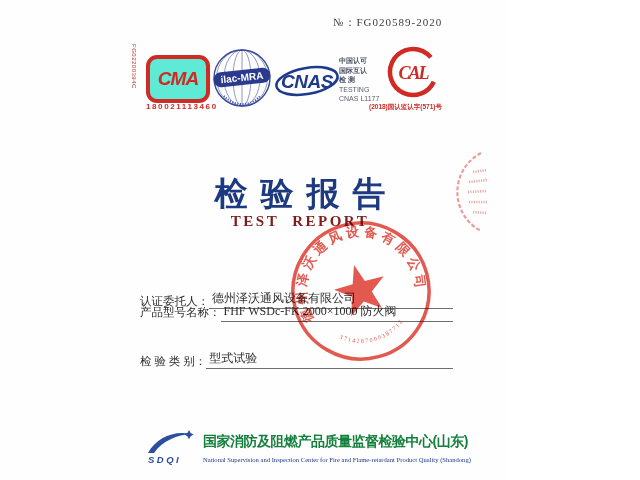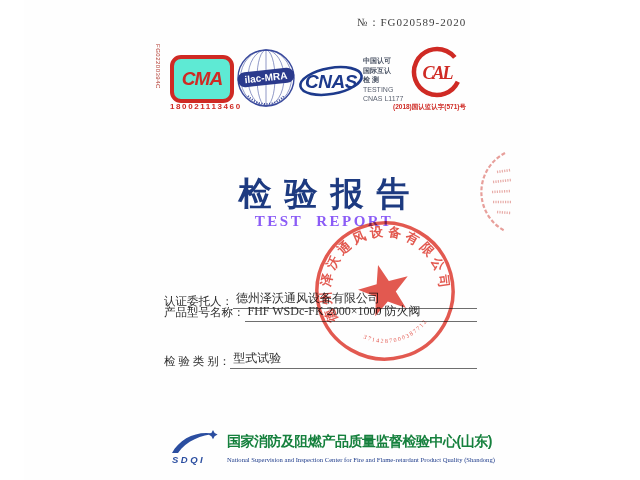--- a/index.html
+++ b/index.html
@@ -1,17 +1,17 @@
 <!DOCTYPE html>
 <html><head>
 <meta charset="utf-8">
 <style>
   html,body{margin:0;padding:0;background:#ffffff;}
   #page{position:relative;width:506px;height:480px;background:#fefefe;overflow:hidden;
-        font-family:"Liberation Serif", serif;margin-left:24px;}
+        font-family:"Liberation Serif", serif;}
 
   
   .report-no{position:absolute;left:333px;top:15px;font-size:11px;color:#3c3c3c;letter-spacing:1px;}
 
   
   .cma-side-code{position:absolute;left:131px;top:44px;height:64px;writing-mode:vertical-rl;
                  font-size:6px;color:#b23a30;font-family:"Liberation Sans",sans-serif;letter-spacing:.5px;}
   .cma-logo{position:absolute;left:146px;top:55px;width:56px;height:40px;border:4px solid #cf2a24;
             border-radius:11px;display:flex;align-items:center;justify-content:center;background:#5eead4;}
   .cma-logo span{font-family:"Liberation Sans",sans-serif;font-weight:bold;font-style:italic;
@@ -26,21 +26,21 @@
   .cal-logo{position:absolute;left:384px;top:45px;}
   .cal-caption{position:absolute;left:369px;top:103px;font-size:6.5px;color:#cf2a24;
                font-family:"Liberation Sans",sans-serif;font-weight:bold;}
 
   
   .title-zh{position:absolute;left:150px;top:172px;width:300px;text-align:center;
             font-family:Liberation Serif, serif;font-weight:bold;font-size:33px;
             color:#1d3a80;letter-spacing:13px;text-indent:13px;}
   .title-en{position:absolute;left:150px;top:213px;width:300px;text-align:center;
             font-family:"Liberation Serif",serif;font-weight:bold;font-size:15px;
-            color:#8b5cf6;letter-spacing:2.5px;word-spacing:7px;}
+            color:#7f1d1d;letter-spacing:2.5px;word-spacing:7px;}
 
   
   .partial-seal{position:absolute;left:443px;top:150px;opacity:.75;}
 
   
   .field-row{position:absolute;left:140px;width:313px;display:flex;align-items:flex-end;height:18px;}
   .field-label{flex:0 0 63px;font-size:11.5px;color:#2c2c2c;white-space:nowrap;}
   .field-value{flex:1;border-bottom:1px solid #6e6e6e;font-size:12px;color:#2f2f2f;
                padding:0 0 1px 3px;white-space:nowrap;}
   .row1{top:291px;} .row2{top:303px;align-items:center;} .row3{top:351px;}

